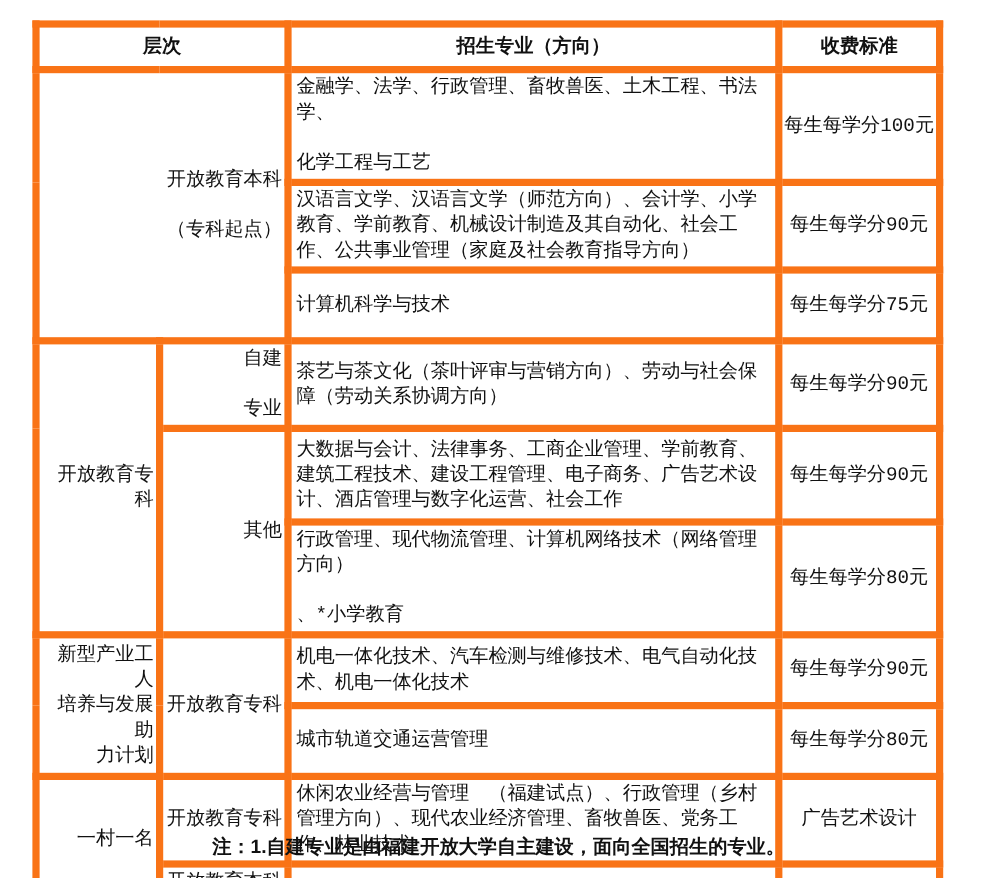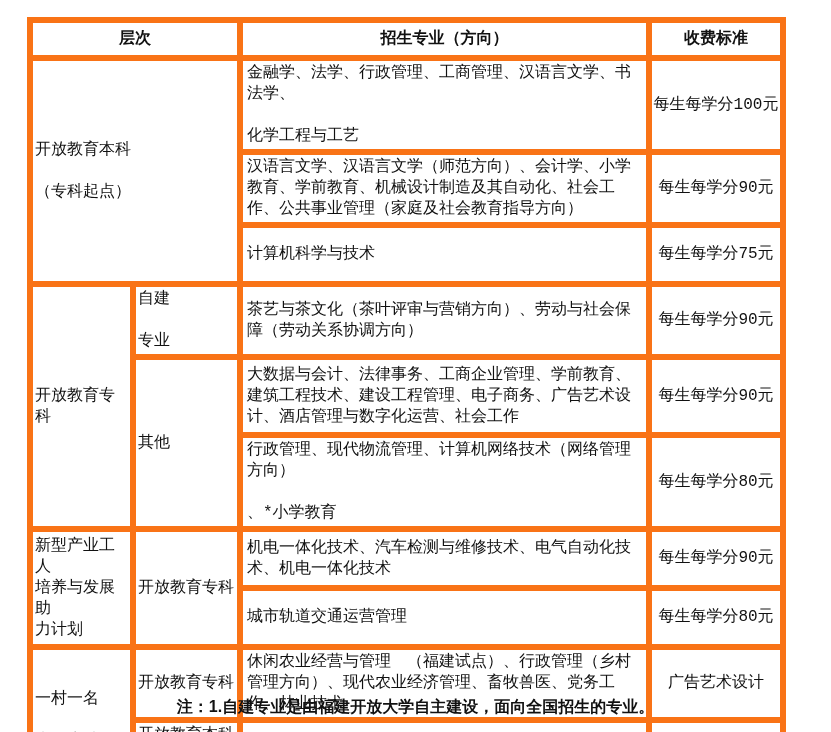--- a/index.html
+++ b/index.html
@@ -15,21 +15,21 @@
     font-size:16px;line-height:21px;
     padding:2px 3px;
     vertical-align:middle;
     word-break:break-all;
     font-family:Liberation Mono, monospace;
   }
   .fee-table th{
     font-weight:bold;text-align:center;height:28px;padding:2px 0;
   }
   td.level-cell{
-    text-align:left;white-space:pre-line;padding:2px 2px;
+    text-align:right;white-space:pre-line;padding:2px 2px;
   }
   td.majors-cell{
     text-align:left;white-space:pre-line;padding:2px 4px;
   }
   td.fee-cell{
     text-align:center;padding:16px 0;
   }
 
   .notes{position:absolute;left:0;top:697px;width:831px;text-align:center;}
   .note-line{font-size:16px;font-weight:bold;line-height:20px;margin:0;}
@@ -52,21 +52,21 @@
         <tr>
       <th colspan="2">层次</th>
       <th>招生专业（方向）</th>
       <th>收费标准</th>
     </tr>
 
     <tr style="height:84px;">
       <td class="level-cell" colspan="2" rowspan="3">开放教育本科
 
 （专科起点）</td>
-      <td class="majors-cell">金融学、法学、行政管理、工商管理、汉语言文学、书法学、
+      <td class="majors-cell">金融学、法学、行政管理、畜牧兽医、土木工程、书法学、
 
 化学工程与工艺</td>
       <td class="fee-cell">每生每学分100元</td>
     </tr>
     <tr style="height:70px;">
       <td class="majors-cell">汉语言文学、汉语言文学（师范方向）、会计学、小学教育、学前教育、机械设计制造及其自动化、社会工作、公共事业管理（家庭及社会教育指导方向）</td>
       <td class="fee-cell">每生每学分90元</td>
     </tr>
     <tr style="height:32px;">
       <td class="majors-cell">计算机科学与技术</td>

